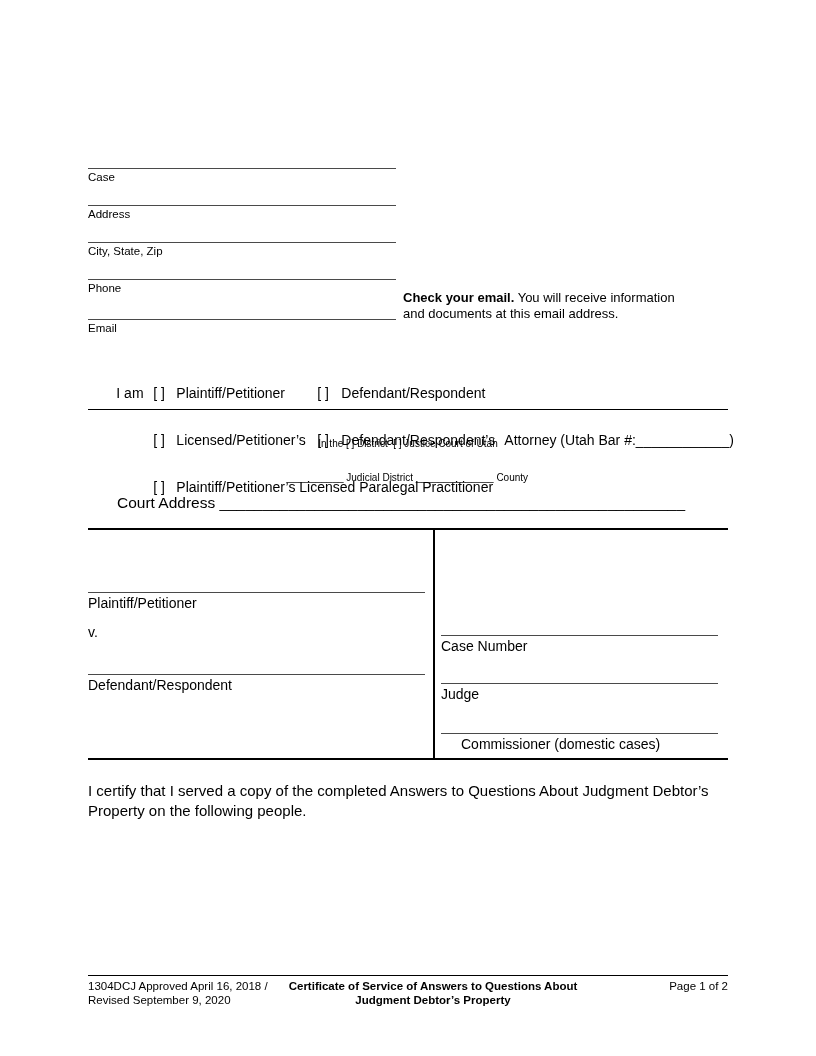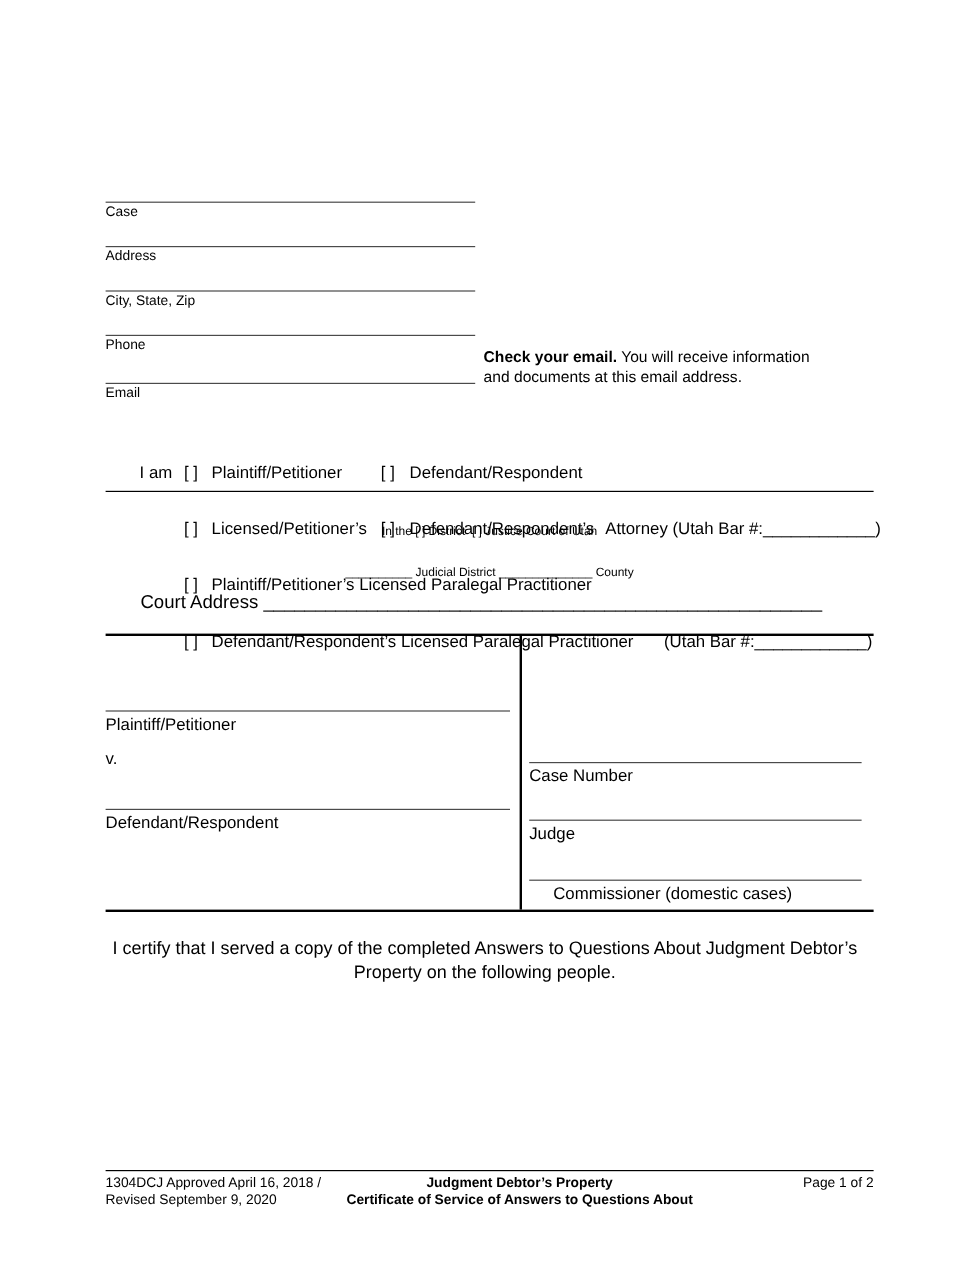--- a/index.html
+++ b/index.html
@@ -31,21 +31,21 @@
   .h-center{position:absolute;left:0;width:816px;text-align:center;font-size:10px;white-space:pre;margin-top:12px;}
   .court-address{position:absolute;left:117px;top:494px;font-size:15.5px;white-space:pre;}
   
   .caption{position:absolute;left:88px;top:528px;width:640px;height:228px;
            border-top:2px solid #000;border-bottom:2px solid #000;}
   .caption .divider{position:absolute;left:345px;top:0;width:2px;height:228px;background:#000;}
   .fline{position:absolute;border-top:1px solid #4a4a4a;}
   .flabel{position:absolute;font-size:14px;line-height:16px;}
   .cap-title{position:absolute;left:353px;top:14px;width:300px;font-size:15.5px;font-weight:bold;line-height:19px;white-space:pre;}
   
-  .certify{position:absolute;left:88px;top:781px;width:632px;font-size:15px;line-height:19.5px;text-align:center;}
+  .certify{position:absolute;left:88px;top:781px;width:632px;font-size:15px;line-height:19.5px;}
   
   .footer-rule{position:absolute;left:88px;top:975px;width:640px;border-top:1px solid #000;}
   .footer{position:absolute;left:88px;top:980px;width:640px;font-size:11.5px;line-height:13.5px;}
   .footer .fleft{position:absolute;left:0;top:0;width:235px;}
   .footer .fcenter{position:absolute;left:195px;top:0;width:300px;text-align:center;font-weight:bold;}
   .footer .fright{position:absolute;right:0;top:0;text-align:right;}
 </style>
 </head>
 <body>
 
@@ -73,23 +73,20 @@
   <div class="iam">
     <div class="row">
       <span class="w-iamlabel">I am</span><span class="w-cb1">[ ]</span><span class="w-col1">Plaintiff/Petitioner</span><span class="w-cb2">[ ]</span><span>Defendant/Respondent</span>
     </div>
     <div class="row">
       <span class="w-iamlabel"></span><span class="w-cb1">[ ]</span><span class="w-col1">Licensed/Petitioner’s</span><span class="w-cb2">[ ]</span><span class="w-col2">Defendant/Respondent’s</span><span>Attorney (Utah Bar #:____________)</span>
     </div>
     <div class="row">
       <span class="w-iamlabel"></span><span class="w-cb1">[ ]</span><span>Plaintiff/Petitioner’s Licensed Paralegal Practitioner</span>
     </div>
-    <div class="row">
-      <span class="w-iamlabel"></span><span class="w-cb1">[ ]</span><span class="w-row4">Defendant/Respondent’s Licensed Paralegal Practitioner</span><span>(Utah Bar #:____________)</span>
-    </div>
   </div>
 
   <div class="rule" style="top:409px"></div>
 
   <div class="h-center" style="top:426px">In the [ ] District  [ ] Justice Court of Utah</div>
   <div class="h-center" style="top:460px">__________ Judicial District ______________ County</div>
   <div class="court-address"><span>Court Address </span><span>______________________________________________________</span></div>
 
   <div class="caption">
     <div class="divider"></div>
@@ -110,19 +107,19 @@
 
   <div class="certify">I certify that I served a copy of the completed Answers to Questions About Judgment Debtor’s Property on the following people.</div>
 
   <div class="footer-rule"></div>
   <div class="footer">
     <div class="fleft">
       <div>1304DCJ Approved April 16, 2018 /</div>
       <div>Revised September 9, 2020</div>
     </div>
     <div class="fcenter">
+      <div>Certificate of Service of Answers to Questions About</div>
       <div>Judgment Debtor’s Property</div>
-      <div>Certificate of Service of Answers to Questions About</div>
     </div>
     <div class="fright">Page 1 of 2</div>
   </div>
 
 </div>
 
 </body></html>

